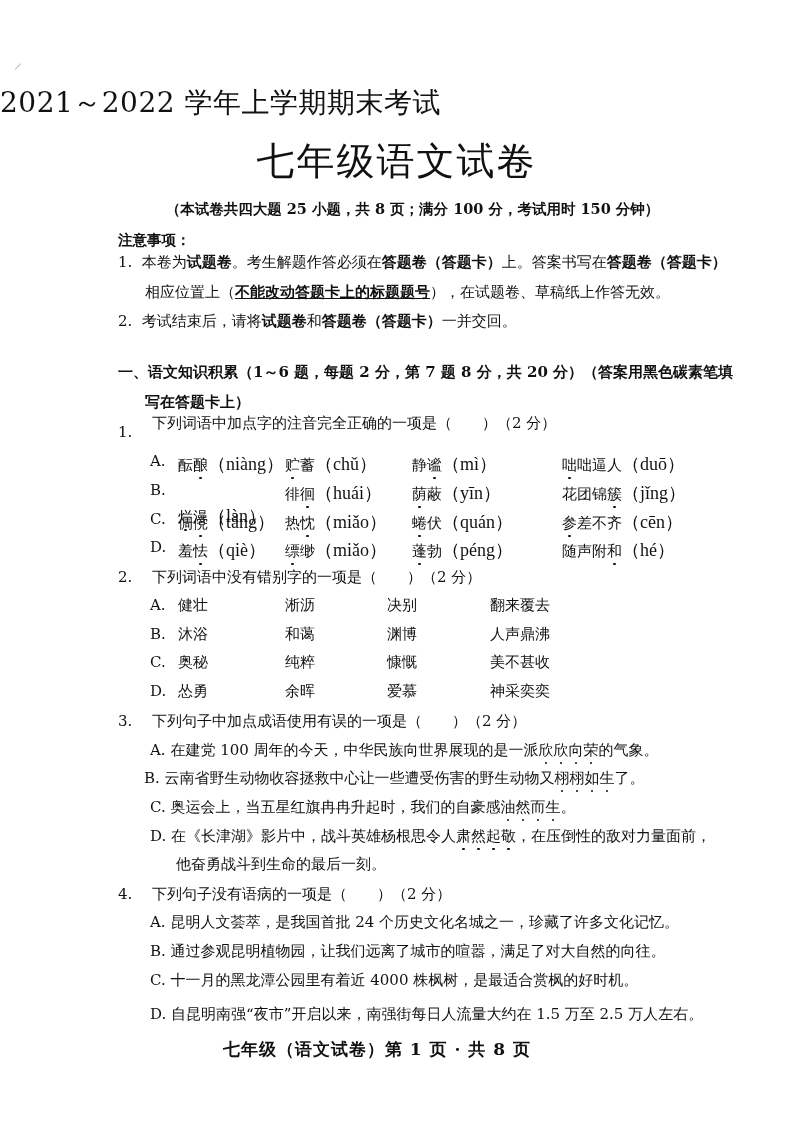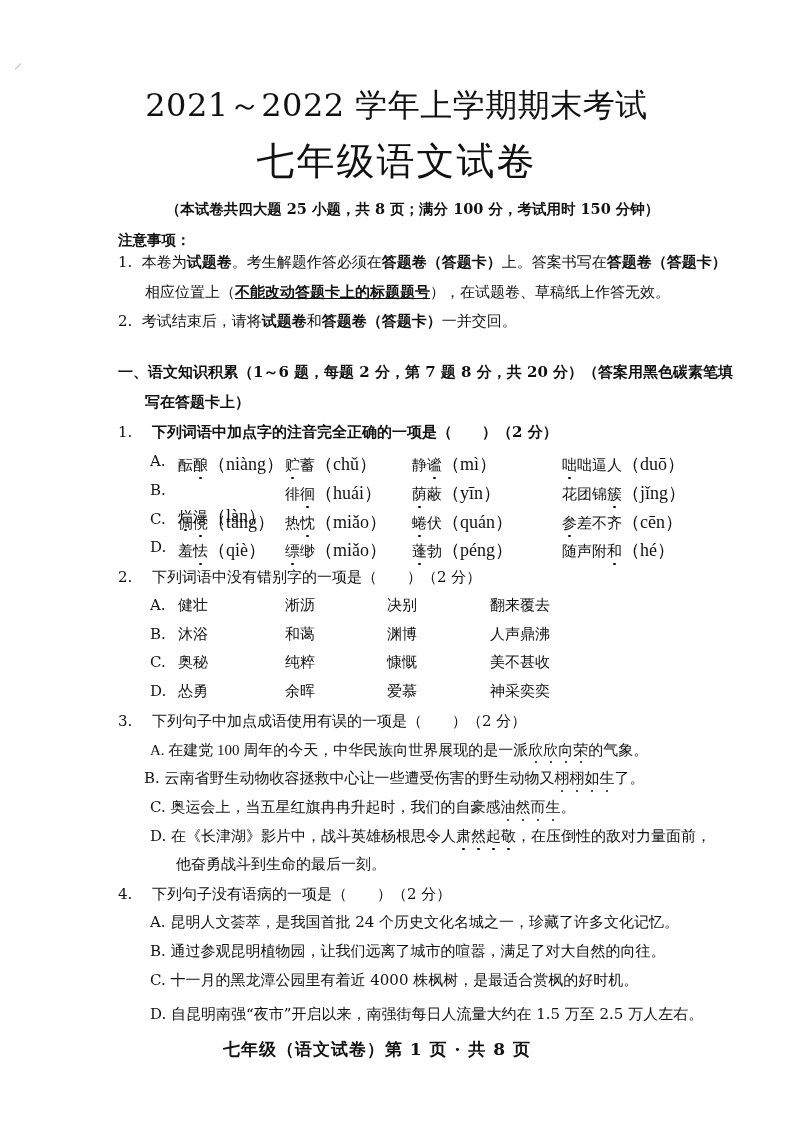--- a/index.html
+++ b/index.html
@@ -2,21 +2,21 @@
 <html><head>
 <meta charset="utf-8">
 <style>
   html, body { margin: 0; padding: 0; background: #ffffff; }
   body {
     width: 793px; height: 1122px; position: relative; overflow: hidden;
     font-family: "DejaVu Serif", "Liberation Serif", serif;
     color: #111;
   }
   .abs { position: absolute; white-space: nowrap; }
-  .title1 { top: 84px; left: 0; width: 793px; text-align: center; font-size: 32px; letter-spacing: 0.5px; }
+  .title1 { top: 84px; left: 0; width: 793px; font-size: 28px; letter-spacing: 0.5px; }
   .title2 { top: 136px; left: 0; width: 793px; text-align: center; font-size: 38px; font-weight: normal; letter-spacing: 2px; }
   .subtitle { top: 200px; left: 16px; width: 793px; text-align: center; font-size: 14.5px; font-weight: bold; }
   .notice-h { top: 231px; left: 118px; font-size: 14.5px; font-weight: bold; }
   .line { font-size: 15px; }
   .bold { font-weight: bold; }
   .u { text-decoration: underline; font-weight: bold; }
   .sec { font-size: 15px; font-weight: bold; }
   .opt { font-size: 15px; }
   .dot { position: relative; }
   .dot::after {
@@ -45,21 +45,21 @@
 </div>
 <div class="abs line" style="top:312px; left:118px;">
   <span>2.</span>&nbsp;
   <span>考试结束后，请将</span><span class="bold">试题卷</span><span>和</span><span class="bold">答题卷（答题卡）</span><span>一并交回。</span>
 </div>
 
 <div class="abs sec" style="top:363px; left:118px;">一、语文知识积累（1～6 题，每题 2 分，第 7 题 8 分，共 20 分）（答案用黑色碳素笔填</div>
 <div class="abs sec" style="top:393px; left:145px;">写在答题卡上）</div>
 
 <div class="abs line" style="top:423px; left:118px;">1.</div>
-<div class="abs line" style="top:423px; left:152px;font-weight:bold;">下列词语中加点字的注音完全正确的一项是（　　）（2 分）</div>
+<div class="abs line" style="top:414px; left:152px;">下列词语中加点字的注音完全正确的一项是（　　）（2 分）</div>
 
 <div id="q1-options">
     <div class="abs opt" style="top: 452px; left: 150px;">A.</div>
     <div class="abs opt" style="top: 452px; left: 178px;"><span>酝</span><span class="dot">酿</span><span></span><span class="py">（niàng）</span></div>
     <div class="abs opt" style="top: 452px; left: 285px;"><span></span><span class="dot">贮</span><span>蓄</span><span class="py">（chǔ）</span></div>
     <div class="abs opt" style="top: 452px; left: 412px;"><span>静</span><span class="dot">谧</span><span></span><span class="py">（mì）</span></div>
     <div class="abs opt" style="top: 452px; left: 562px;"><span></span><span class="dot">咄</span><span>咄逼人</span><span class="py">（duō）</span></div>
     <div class="abs opt" style="top: 481px; left: 150px;">B.</div>
     <div class="abs opt" style="top: 504px; left: 178px;"><span></span><span class="dot">烂</span><span>漫</span><span class="py">（làn）</span></div>
     <div class="abs opt" style="top: 481px; left: 285px;"><span>徘</span><span class="dot">徊</span><span></span><span class="py">（huái）</span></div>
@@ -99,21 +99,21 @@
     <div class="abs opt" style="top: 682px; left: 150px;">D.</div>
     <div class="abs opt" style="top: 682px; left: 178px;">怂勇</div>
     <div class="abs opt" style="top: 682px; left: 285px;">余晖</div>
     <div class="abs opt" style="top: 682px; left: 387px;">爱慕</div>
     <div class="abs opt" style="top: 682px; left: 490px;">神采奕奕</div>
   </div>
 
 <div class="abs line" style="top:712px; left:118px;">3.</div>
 <div class="abs line" style="top:712px; left:152px;">下列句子中加点成语使用有误的一项是（　　）（2 分）</div>
 
-<div class="abs opt" style="top:741px; left:150px;font-family:Liberation Serif, serif;">
+<div class="abs opt" style="top:741px; left:150px;">
   <span>A.</span>&nbsp;<span>在建党 100 周年的今天，中华民族向世界展现的是一派</span><span class="dots"><span class="dot">欣</span><span class="dot">欣</span><span class="dot">向</span><span class="dot">荣</span></span><span>的气象。</span>
 </div>
 <div class="abs opt" style="top:769px; left:144px;">
   <span>B.</span>&nbsp;<span>云南省野生动物收容拯救中心让一些遭受伤害的野生动物又</span><span class="dots"><span class="dot">栩</span><span class="dot">栩</span><span class="dot">如</span><span class="dot">生</span></span><span>了。</span>
 </div>
 <div class="abs opt" style="top:798px; left:150px;">
   <span>C.</span>&nbsp;<span>奥运会上，当五星红旗冉冉升起时，我们的自豪感</span><span class="dots"><span class="dot">油</span><span class="dot">然</span><span class="dot">而</span><span class="dot">生</span></span><span>。</span>
 </div>
 <div class="abs opt" style="top:827px; left:150px;">
   <span>D.</span>&nbsp;<span>在《长津湖》影片中，战斗英雄杨根思令人</span><span class="dots"><span class="dot">肃</span><span class="dot">然</span><span class="dot">起</span><span class="dot">敬</span></span><span>，在压倒性的敌对力量面前，</span>

